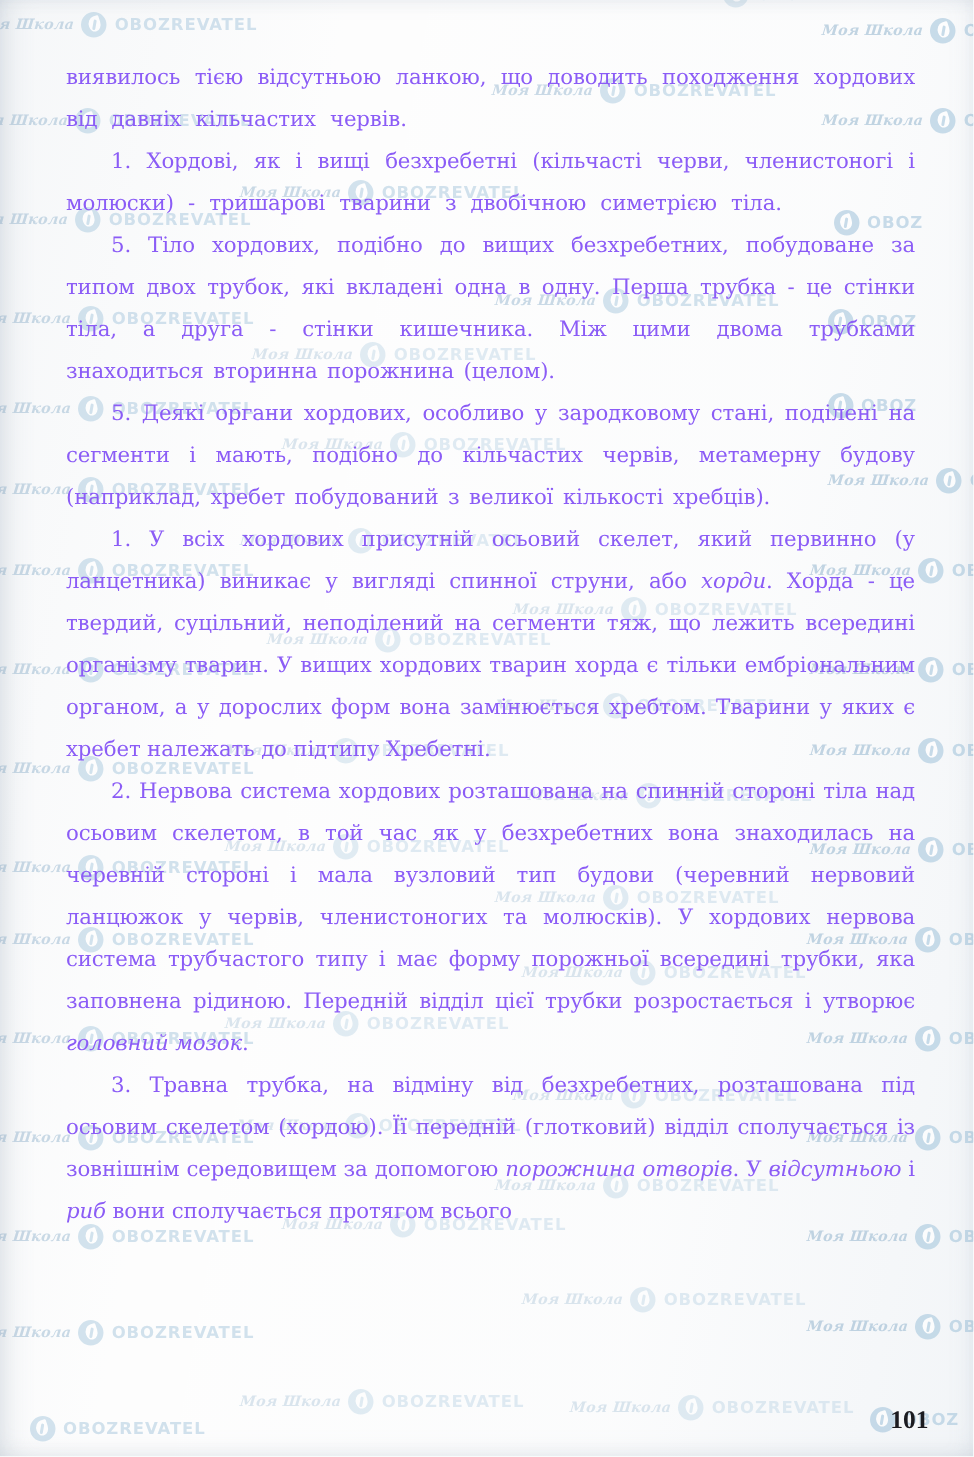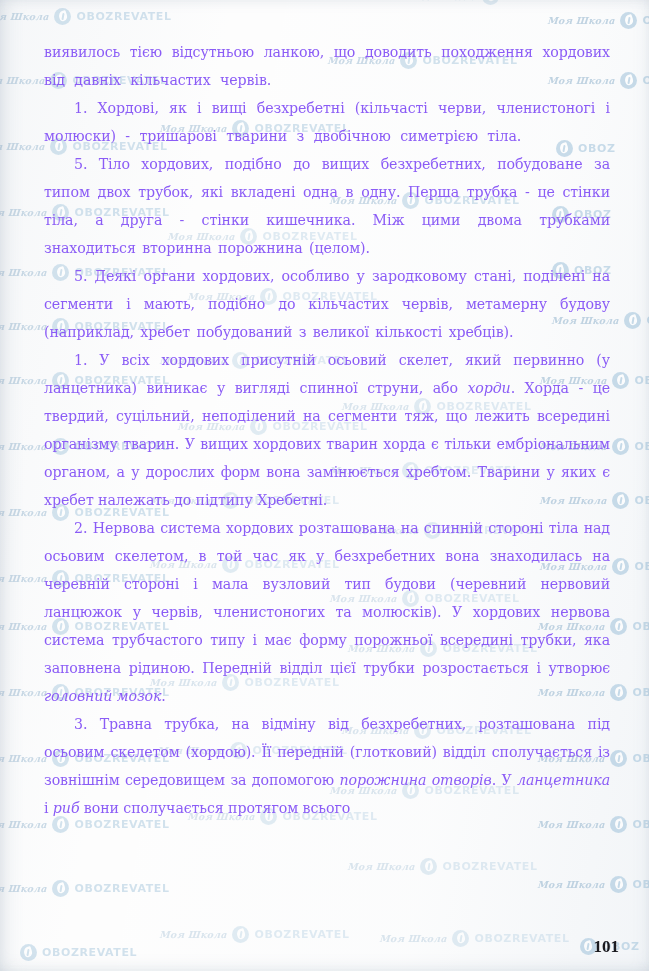--- a/index.html
+++ b/index.html
@@ -450,21 +450,21 @@
 
     <p class="para p-2 indent wide">5. Тіло хордових, подібно до вищих безхребетних, побудоване за типом двох трубок, які вкладені одна в одну. Перша трубка - це стінки тіла, а друга - стінки кишечника. Між цими двома трубками знаходиться вторинна порожнина (целом).</p>
 
     <p class="para p-3 indent wide">5. Деякі органи хордових, особливо у зародковому стані, поділені на сегменти і мають, подібно до кільчастих червів, метамерну будову  (наприклад,  хребет побудований з великої кількості хребців).</p>
 
 
     <p class="para p-5 indent"><span>1. У всіх хордових присутній осьовий скелет, який первинно (у ланцетника) виникає у вигляді спинної струни, або </span><span class="i">хорди</span><span>. Хорда - це твердий, суцільний,  неподілений на сегменти тяж, що лежить всередині організму тварин. У вищих хордових тварин хорда є тільки ембріональним органом, а у дорослих форм вона замінюється хребтом. Тварини у яких є хребет належать до підтипу Хребетні.</span></p>
 
     <p class="para p-6 indent"><span>2. Нервова система хордових розташована на спинній стороні тіла над осьовим скелетом, в той час як у безхребетних вона знаходилась на черевній стороні і мала вузловий тип будови (черевний нервовий ланцюжок у червів, членистоногих та молюсків). У хордових нервова система трубчастого типу і має форму порожньої всередині трубки, яка заповнена рідиною. Передній відділ цієї трубки розростається і утворює </span><span class="i">головний мозок</span><span>.</span></p>
 
-    <p class="para p-7 indent"><span>3. Травна трубка, на відміну від безхребетних, розташована під осьовим скелетом (хордою). Її передній (глотковий) відділ сполучається із зовнішнім середовищем за допомогою </span><span class="i">порожнина отворів</span><span>. У </span><span class="i">ланцетника</span><span> і </span><span class="i">риб</span><span> вони сполучається протягом всього</span></p>
+    <p class="para p-7 indent"><span>3. Травна трубка, на відміну від безхребетних, розташована під осьовим скелетом (хордою). Її передній (глотковий) відділ сполучається із зовнішнім середовищем за допомогою </span><span class="i">порожнина отворів</span><span>. У </span><span class="i">відсутньою</span><span> і </span><span class="i">риб</span><span> вони сполучається протягом всього</span></p>
 
   </div>
 
   <div id="page-number">101</div>
 
   <div id="scan-edge"></div>
 
 </div>
 
 </body></html>

